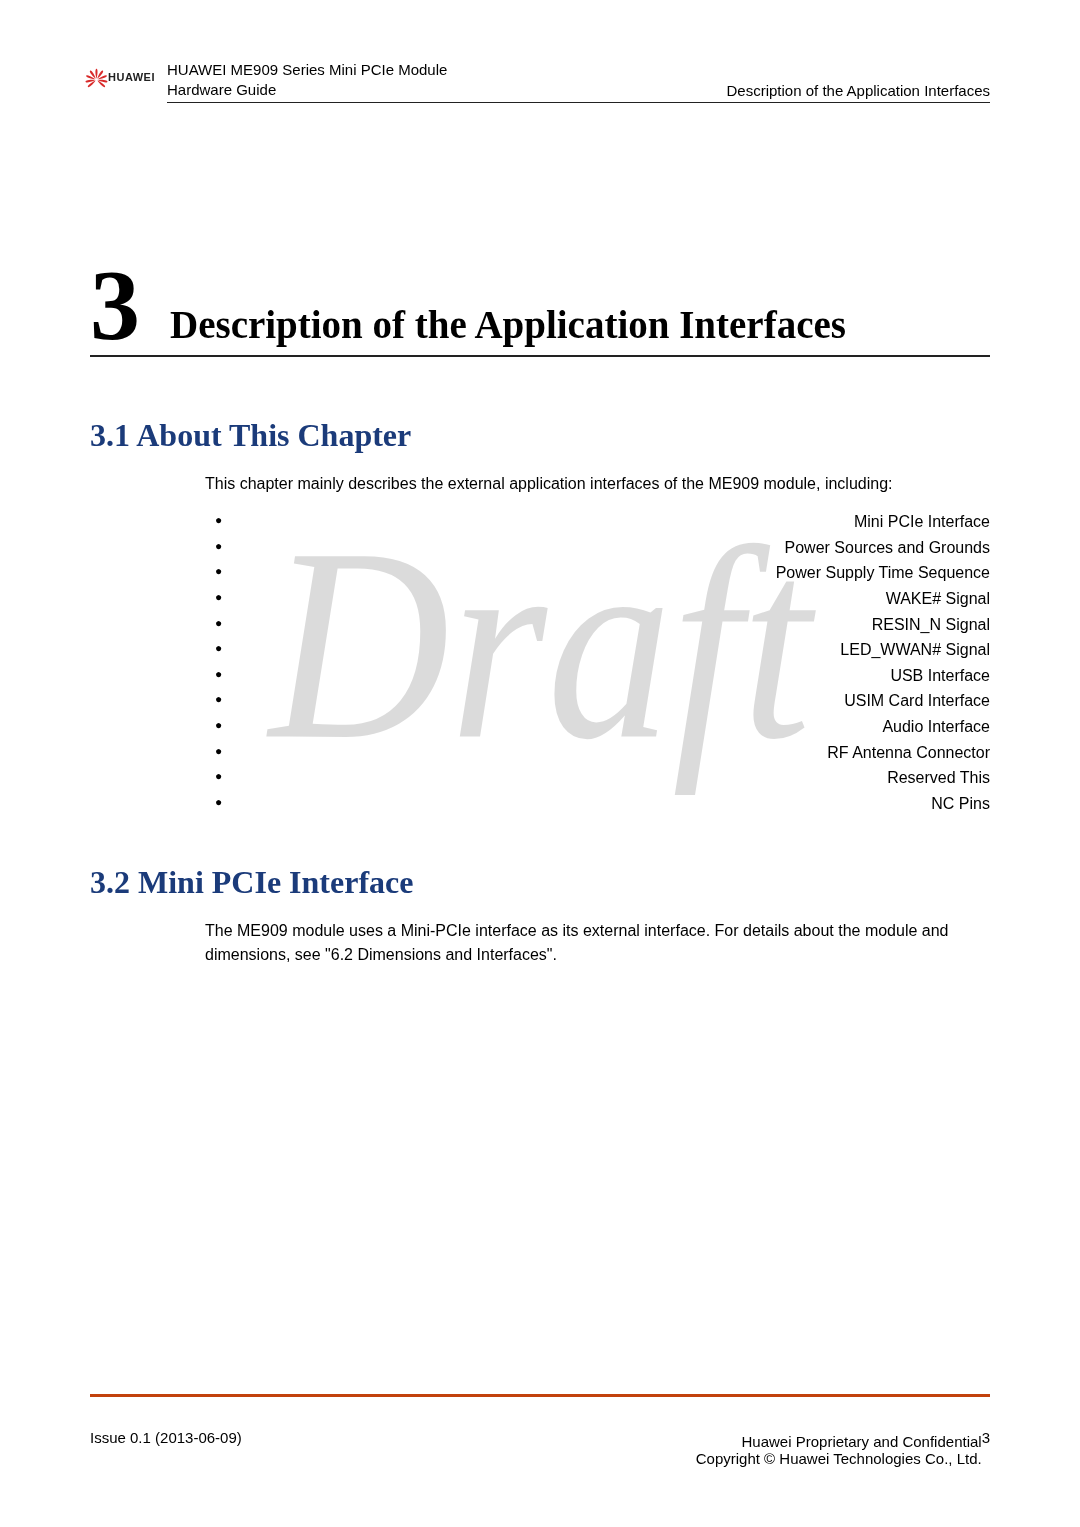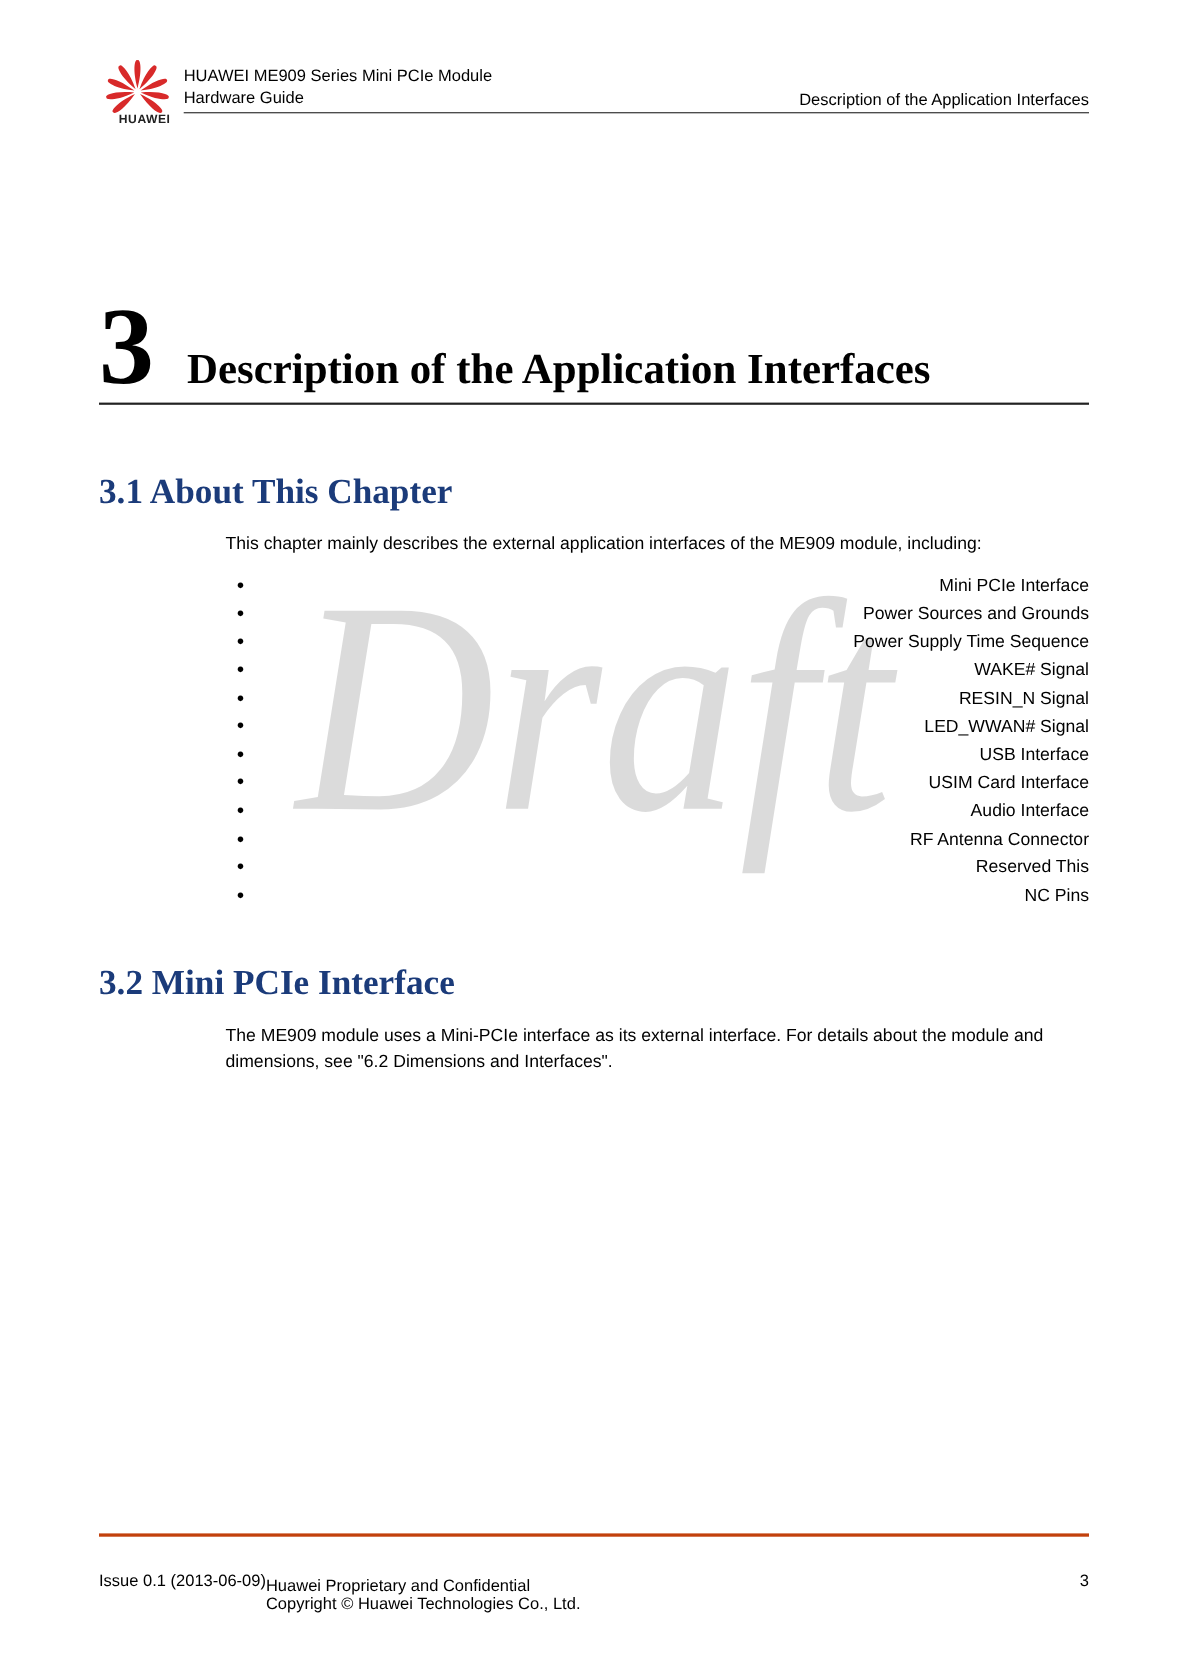--- a/index.html
+++ b/index.html
@@ -13,22 +13,22 @@
     }
     .page-header {
       display: flex;
       align-items: flex-start;
       padding: 50px 90px 0 85px;
       gap: 12px;
     }
     .logo-container {
       width: 70px;
       display: flex;
-      flex-direction: column;
-      align-items: flex-end;
+      flex-direction: row;
+      align-items: center;
     }
     .logo-container svg {
       width: 60px;
       height: 55px;
     }
     .logo-text {
       font-size: 11px;
       font-weight: bold;
       letter-spacing: 0.5px;
       color: #222;
@@ -124,21 +124,21 @@
       left: 90px;
       right: 90px;
       border-top: 3px solid #c2410c;
       padding-top: 10px;
       display: flex;
       justify-content: space-between;
       align-items: center;
       font-size: 15px;
     }
     .footer-center {
-      text-align: left;
+      text-align: right;
       flex: 1;
       margin-top: 26px;
     }
     .section + .section { margin-top: 48px; }
     .content-over { position: relative; z-index: 2; }
   </style>
 </head>
 <body>
 
 <div class="page-header">

